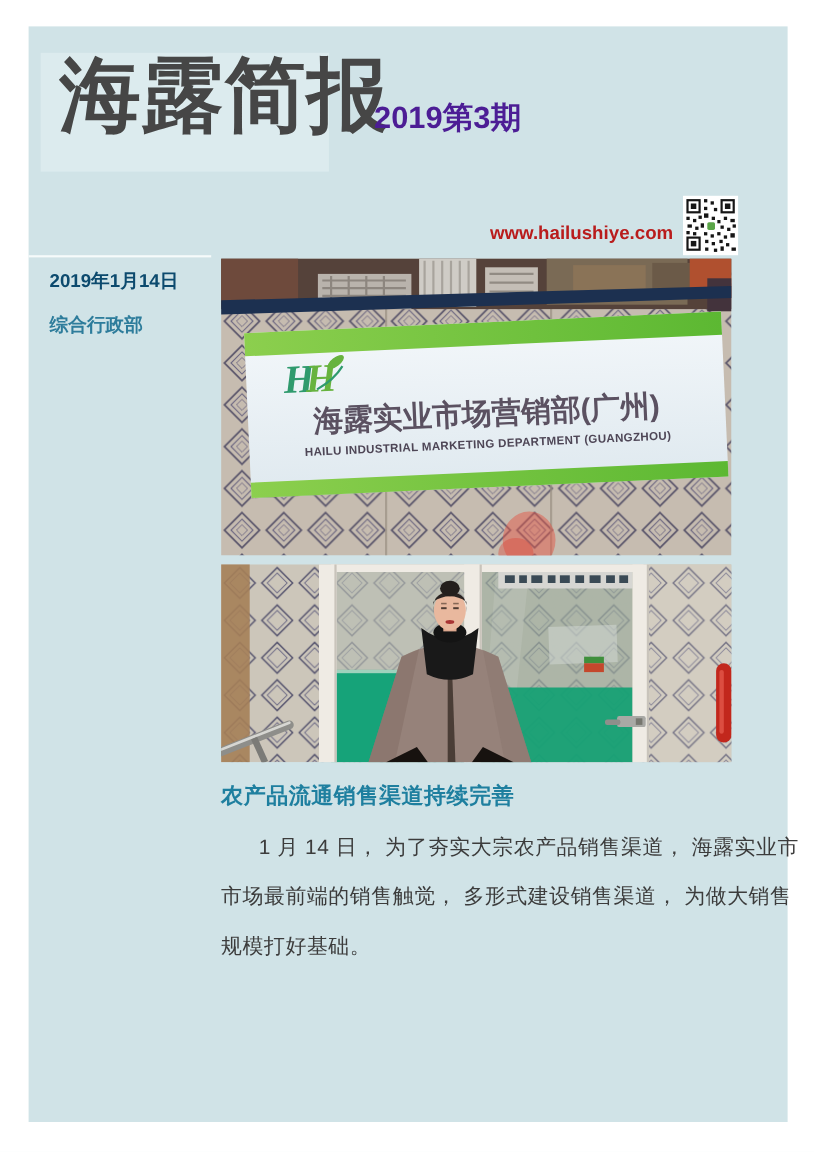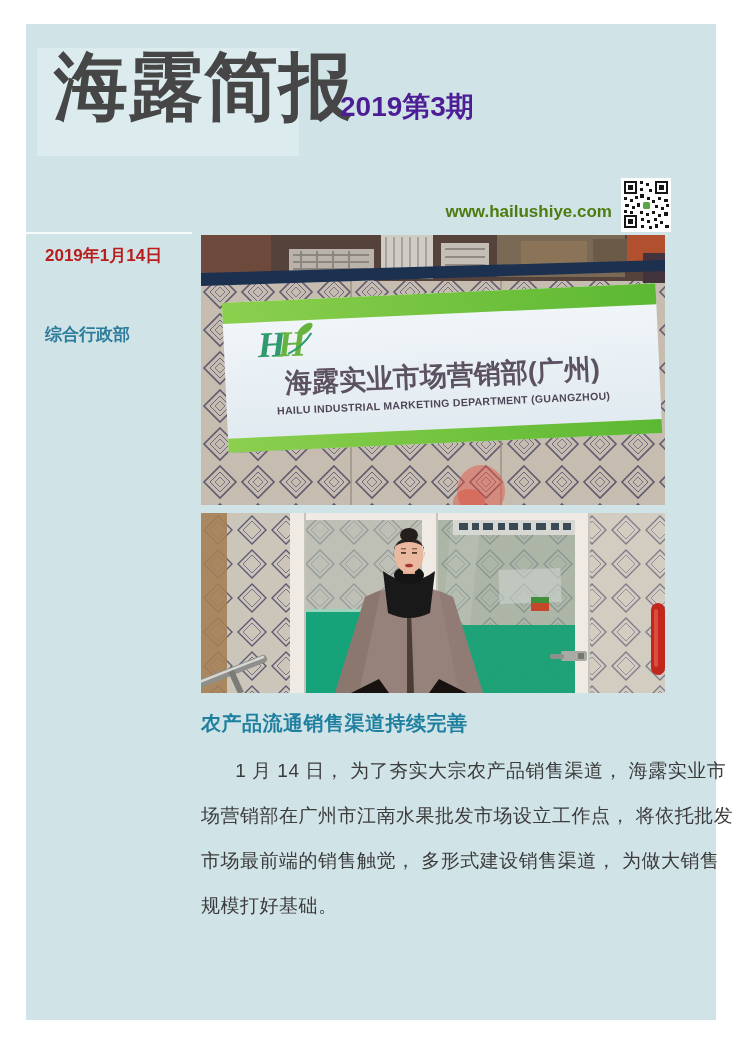--- a/index.html
+++ b/index.html
@@ -39,48 +39,47 @@
     font-weight: 600;
     color: #4c1d95;
   }
   .website-url {
     position: absolute;
     left: 404px; top: 178px;
     width: 182px;
     text-align: right;
     font-size: 17px;
     font-weight: 600;
-    color: #4d7c0f;
+    color: #b91c1c;
   }
   .qr-wrap {
     position: absolute;
     left: 595px; top: 154px;
     width: 50px; height: 54px;
     background: #ffffff;
   }
   .sidebar-divider {
     position: absolute;
     left: 0px; top: 208px;
     width: 166px; height: 2px;
     background: #f6fbfb;
   }
   .issue-date {
     position: absolute;
     left: 19px; top: 220px;
     font-size: 17px;
     font-weight: 700;
-    color: #b91c1c;
+    color: #0c4a6e;
   }
   .department-name {
     position: absolute;
     left: 19px; top: 260px;
     font-size: 17px;
     font-weight: 700;
     color: #2d7c9b;
-    margin-top: 39px;
   }
   .photo1 {
     position: absolute;
     left: 175px; top: 211px;
     width: 464px; height: 270px;
   }
   .photo2 {
     position: absolute;
     left: 175px; top: 489px;
     width: 464px; height: 180px;
@@ -340,19 +339,18 @@
           <rect x="200" y="35" width="5" height="1.4" fill="#6b5244" opacity="0.8"></rect>
           <rect x="211" y="35" width="5" height="1.4" fill="#6b5244" opacity="0.8"></rect>
           <ellipse cx="208" cy="52.5" rx="4" ry="1.8" fill="#a83434"></ellipse>
         </g>
       </svg>
     </div>
 
     <div class="article-headline">农产品流通销售渠道持续完善</div>
     <div class="article-body">
       <div class="body-line first">1 月 14 日， 为了夯实大宗农产品销售渠道， 海露实业市</div>
-      <div class="body-line">场营销部在广州市江南水果批发市场设立工作点， 将依托批发</div>
       <div class="body-line">市场最前端的销售触觉， 多形式建设销售渠道， 为做大销售</div>
       <div class="body-line last">规模打好基础。</div>
     </div>
 
   </div>
 </div>
 
 </body></html>

